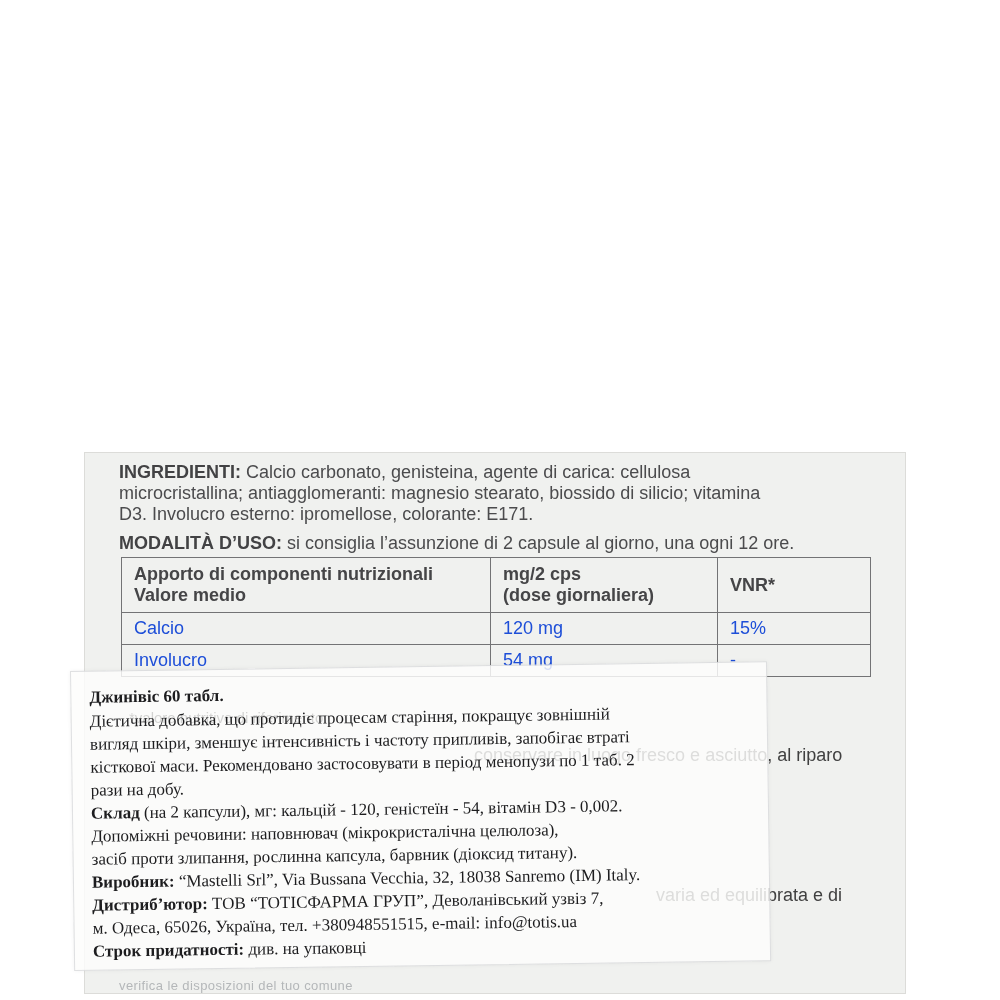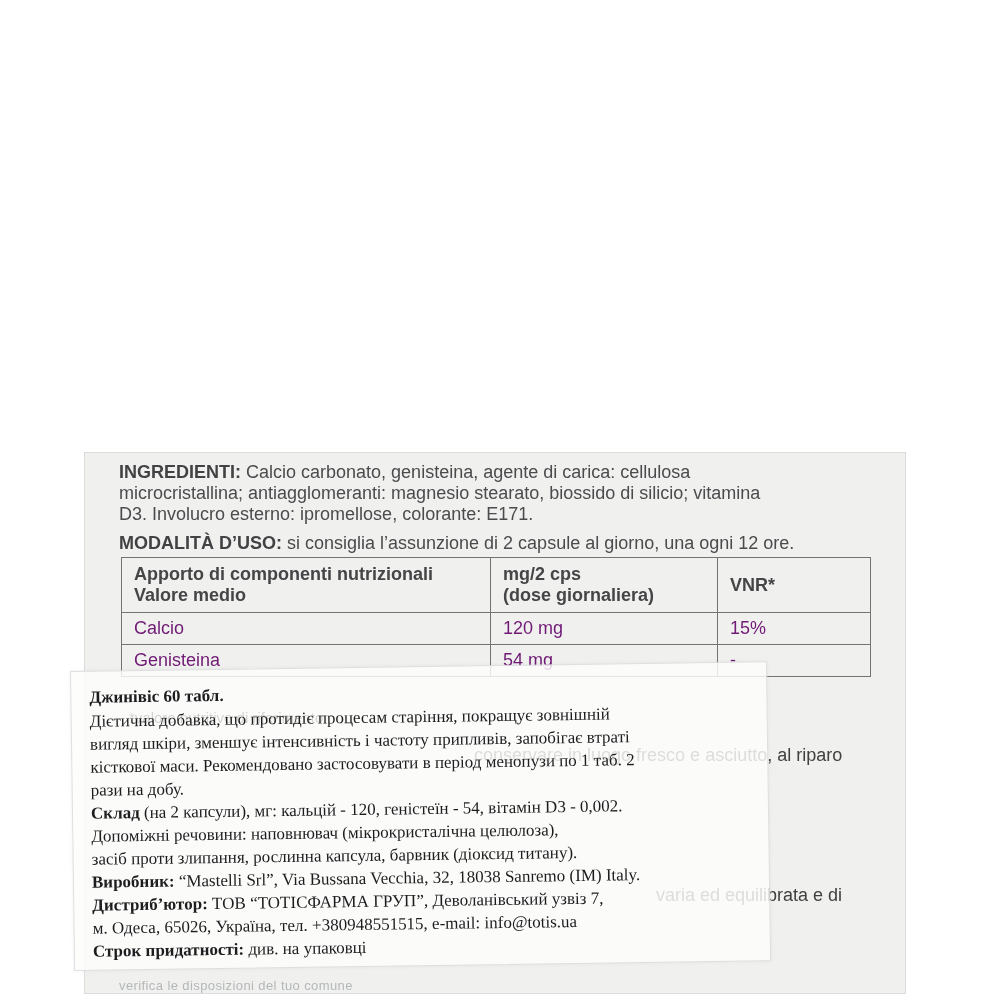--- a/index.html
+++ b/index.html
@@ -7,21 +7,21 @@
         font-family:"Liberation Sans",sans-serif;}
   
   .label{position:absolute;left:84px;top:452px;width:822px;height:542px;
          background:#f0f1ef;border:1px solid #dcdcd9;box-sizing:border-box;}
   .it-text{position:absolute;color:#4b4b4d;font-size:18px;line-height:21px;white-space:nowrap;}
   .it-text .b{font-weight:bold;color:#424244;}
   .ing{left:34px;top:9px;}
   .mod{left:34px;top:80px;}
   
   .ntable{position:absolute;left:36px;top:104px;border-collapse:collapse;table-layout:fixed;}
-  .ntable td{border:1px solid #737375;color:#701a75;font-size:18px;vertical-align:middle;
+  .ntable td{border:1px solid #737375;color:#1d4ed8;font-size:18px;vertical-align:middle;
              padding:4px 12px;background:transparent;}
   .ntable .hdr td{height:46px;font-weight:bold;color:#454547;}
   .ntable .row td{height:23px;}
   .c1{width:344px;} .c2{width:202px;} .c3{width:128px;}
   .footnote{position:absolute;left:44px;top:256px;color:#000000;font-size:15px;white-space:nowrap;}
   
   .frag{position:absolute;color:#404040;font-size:18px;white-space:nowrap;}
   .frag-riparo{left:389px;top:292px;}
   .frag-scadenza{left:111px;top:330px;}
   .frag-equilibrata{left:571px;top:432px;}
@@ -66,21 +66,21 @@
           <div>(dose giornaliera)</div>
         </td>
         <td class="c3">VNR*</td>
       </tr>
       <tr class="row">
         <td class="c1">Calcio</td>
         <td class="c2">120 mg</td>
         <td class="c3">15%</td>
       </tr>
       <tr class="row">
-        <td class="c1">Genisteina</td>
+        <td class="c1">Involucro</td>
         <td class="c2">54 mg</td>
         <td class="c3">-</td>
       </tr>
     </tbody>
       </table>
 
     <div class="footnote">*valore nutritivo di riferimento</div>
 
     <div class="frag frag-riparo">conservare in luogo fresco e asciutto, al riparo</div>
     <div class="frag frag-equilibrata">varia ed equilibrata e di</div>

